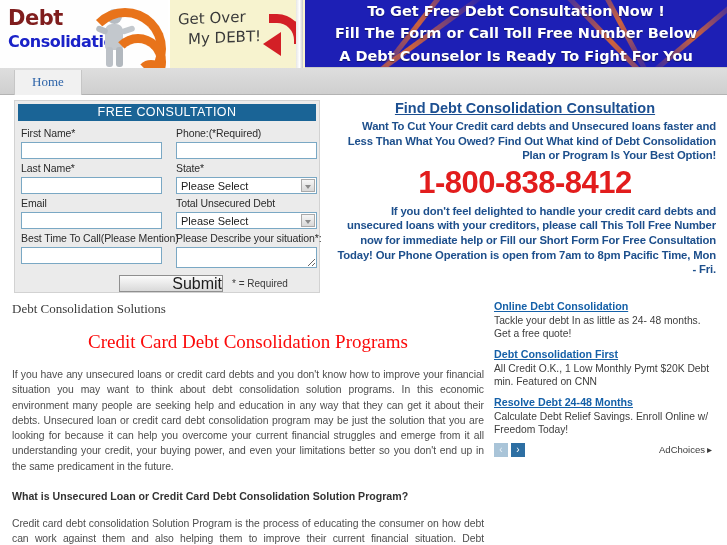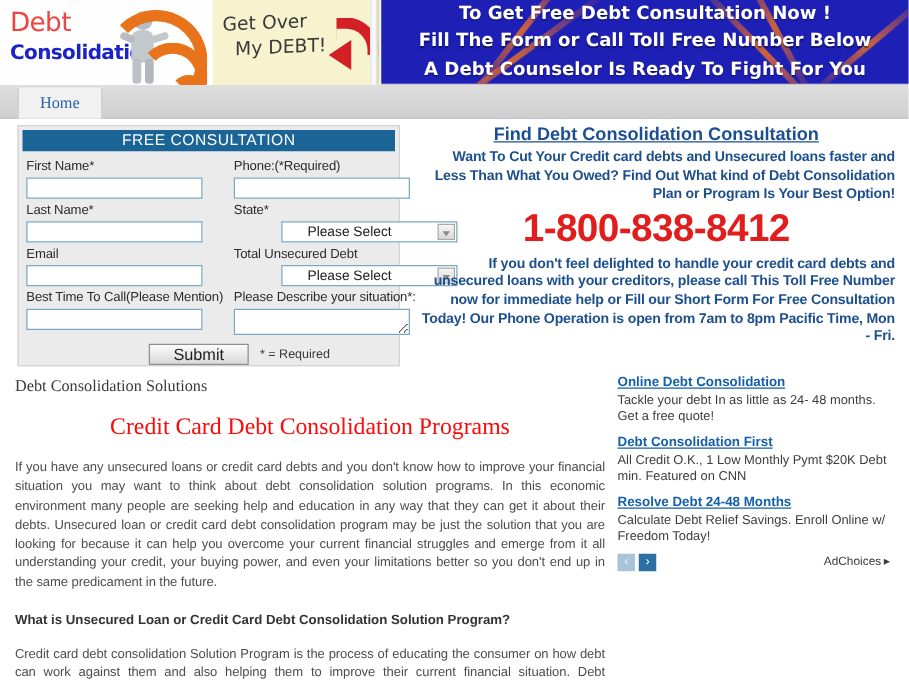--- a/index.html
+++ b/index.html
@@ -19,21 +19,21 @@
     display: flex; align-items: stretch; background: #ffffff;
     border-bottom: 1px solid #c9c9c9;
   }
   .logo-box {
     width: 168px; height: 68px; position: relative; overflow: hidden;
     background: #fefefe; flex: 0 0 168px;
   }
   .logo-text { position: absolute; left: 8px; top: 8px; }
   .logo-debt {
     font-family: "DejaVu Sans", sans-serif;
-    font-weight: normal; font-size: 21px; color: #ef4444;
+    font-weight: bold; font-size: 21px; color: #7f1d1d;
     letter-spacing: -0.5px; line-height: 1;
   }
   .logo-consolidation {
     font-family: "DejaVu Sans", sans-serif;
     font-weight: bold; font-size: 16px; color: #1a22c8;
     letter-spacing: -0.5px; line-height: 1; margin-top: 5px;
   }
   
   .swirl { position: absolute; right: 2px; bottom: -22px; width: 86px; height: 86px; }
   .swirl i {
@@ -119,53 +119,53 @@
   .form-panel {
     position: absolute; left: 14px; top: 100px; width: 306px; height: 193px;
     background: #ebebeb; border: 1px solid #d2d2d2;
   }
   .form-head {
     margin: 3px 3px 0 3px; height: 17px; background: #1a6496;
     color: #ffffff; font-size: 12.5px; font-weight: normal;
     text-align: center; line-height: 17px; letter-spacing: .4px;
     font-family: "Liberation Sans", sans-serif;
   }
-  .form-body { padding: 3px 6px 0 6px; display: flex; gap: 23px; }
+  .form-body { padding: 3px 6px 0 6px; display: flex; gap: 12px; }
   .col { width: 143px; }
   .fl {
     font-size: 10.5px; color: #2b2b2b; line-height: 13px;
     margin: 3px 0 2px 0; white-space: nowrap; letter-spacing: -0.1px;
   }
   .fi {
     width: 141px; height: 17px; background: #fff;
     border: 1px solid #7aa8c4; outline: none; display: block;
     font-size: 11px; padding: 0 3px; font-family: "Liberation Sans", sans-serif;
   }
   .fs {
     width: 141px; height: 17px; background: #fff;
     border: 1px solid #7aa8c4; position: relative;
-    font-size: 11px; color: #1b1b1b; line-height: 16px; padding-left: 20px; margin-left: 38px;
+    font-size: 11px; color: #1b1b1b; line-height: 16px; padding-left: 4px;
   }
   .fs .arrow {
     position: absolute; right: 1px; top: 1px; width: 14px; height: 13px;
     background: linear-gradient(#f6f6f6,#d8d8d8); border: 1px solid #a9a9a9;
   }
   .fs .arrow::after {
     content: ""; position: absolute; left: 3px; top: 5px;
     border-left: 3px solid transparent; border-right: 3px solid transparent;
     border-top: 4px solid #8a8a8a;
   }
   .fta {
     width: 141px; height: 21px; background: #fff; border: 1px solid #7aa8c4; display: block;
   }
   .form-foot { display: flex; align-items: center; padding: 7px 0 0 104px; }
   .submit-btn {
-    width: 80px; height: 17px; background: linear-gradient(#fbfbfb,#d9d9d9);
-    border: 1px solid #8f8f8f; font-size: 13px; color: #1c1c1c;
-    text-align: center; line-height: 16px; font-family: "Liberation Sans", sans-serif;
+    width: 104px; height: 17px; background: linear-gradient(#fbfbfb,#d9d9d9);
+    border: 1px solid #8f8f8f; font-size: 16px; color: #1c1c1c;
+    text-align: right; line-height: 16px; font-family: "Liberation Sans", sans-serif;
   }
   .req-note { font-size: 10px; color: #3a3a3a; margin-left: 9px; }
 
   
   .promo {
     position: absolute; left: 334px; top: 100px; width: 382px;
   }
   .promo h2 {
     margin: 0 0 3px 0; text-align: center; font-size: 14.5px; font-weight: bold;
     color: #1c4f91; text-decoration: underline;

